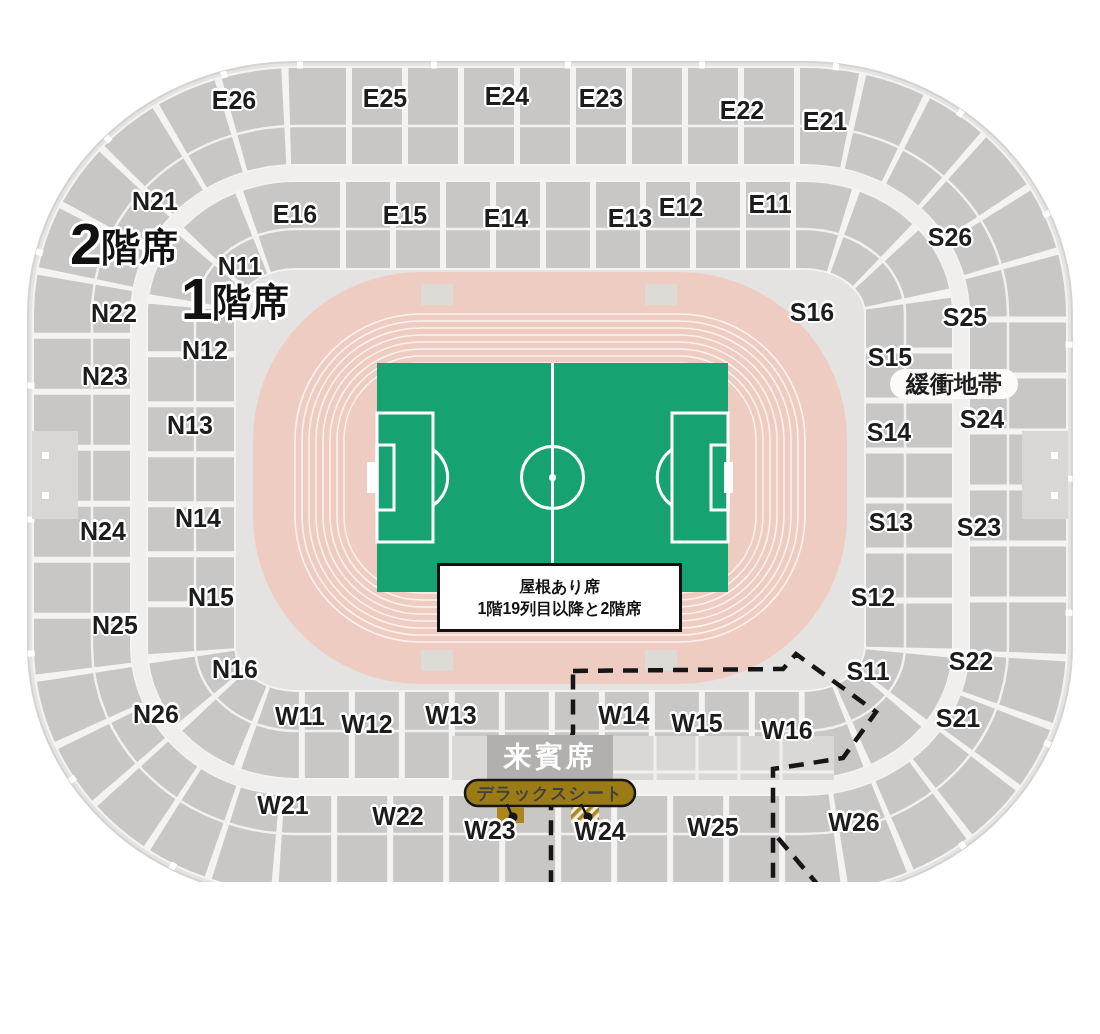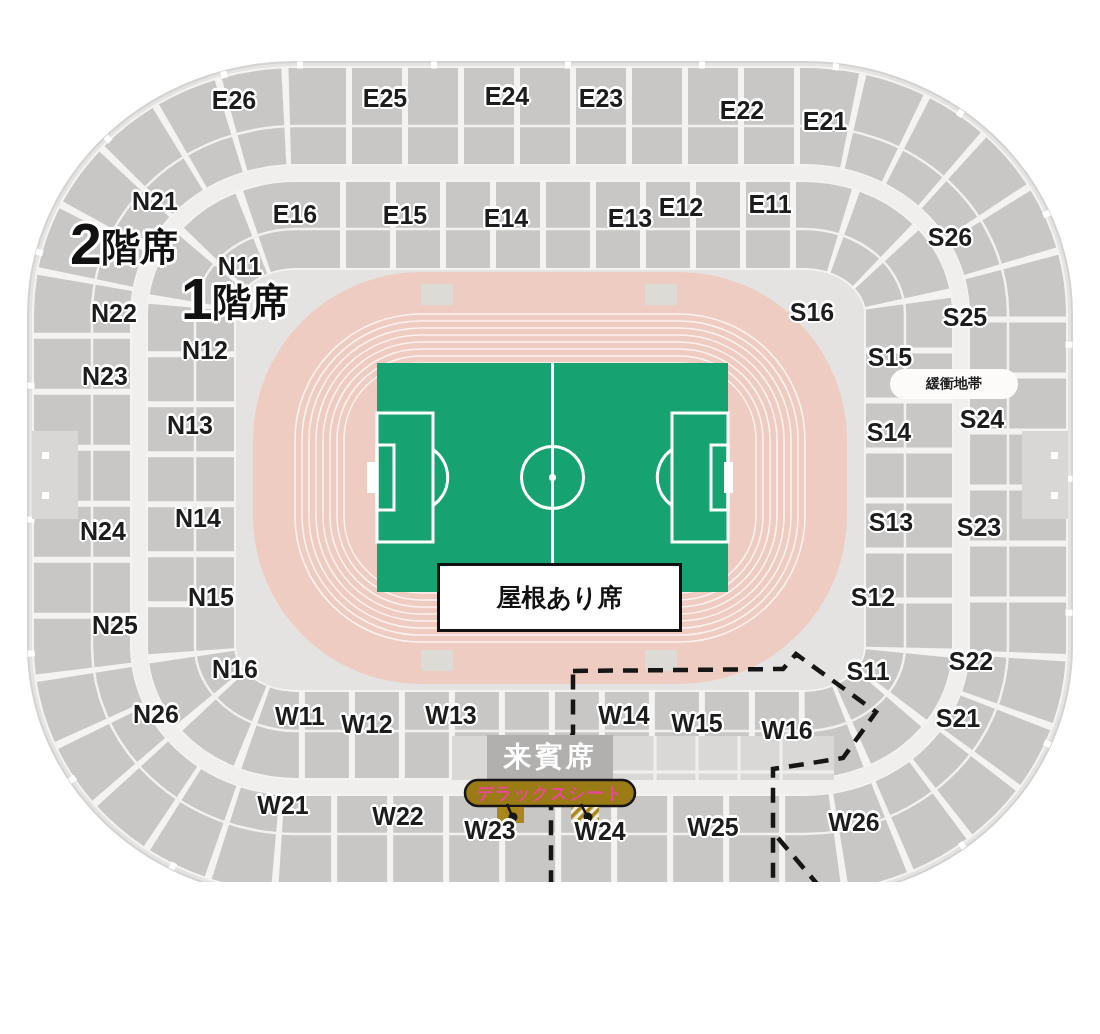--- a/index.html
+++ b/index.html
@@ -16,35 +16,35 @@
   
   .floor-label{
     position:absolute;display:flex;align-items:flex-end;color:#111;font-weight:bold;white-space:nowrap;
     text-shadow:3px 0 0 #fff,-3px 0 0 #fff,0 3px 0 #fff,0 -3px 0 #fff,
                 2.2px 2.2px 0 #fff,-2.2px -2.2px 0 #fff,2.2px -2.2px 0 #fff,-2.2px 2.2px 0 #fff;
   }
   .floor-label .big{font-size:57px;line-height:.82;}
   .floor-label .small{font-size:38px;line-height:1;padding-bottom:2px;}
   .pill-buffer{
     position:absolute;left:890px;top:369px;width:128px;height:30px;border-radius:15px;
-    background:#fcfbfa;color:#1c1c1c;font-size:14px;font-weight:bold;
+    background:#fcfbfa;color:#1c1c1c;font-size:24px;font-weight:bold;
     display:flex;align-items:center;justify-content:center;white-space:nowrap;
   }
   .roof-note{
     position:absolute;left:437px;top:563px;width:245px;height:69px;box-sizing:border-box;
-    background:#fff;border:3px solid #111;color:#111;font-weight:bold;font-size:25px;line-height:1.35;
+    background:#fff;border:3px solid #111;color:#111;font-weight:bold;font-size:16px;line-height:1.35;
     display:flex;flex-direction:column;align-items:center;justify-content:center;white-space:nowrap;
   }
   .vip-label{
     position:absolute;left:550px;top:757px;transform:translate(-50%,-50%);
     color:#fff;font-weight:bold;font-size:28px;letter-spacing:3px;white-space:nowrap;
   }
   .deluxe-label{
     position:absolute;left:550px;top:793px;transform:translate(-50%,-50%);
-    color:#ec4899;font-weight:bold;font-size:17px;letter-spacing:1px;white-space:nowrap;
+    color:#404040;font-weight:bold;font-size:17px;letter-spacing:1px;white-space:nowrap;
   }
   .mix-label{
     position:absolute;left:940px;top:955px;transform:translate(-50%,-50%);
     color:#1a1a1a;font-size:24px;font-weight:500;white-space:nowrap;
   }
 </style>
 </head>
 <body>
 
 <div class="stage">
@@ -201,19 +201,20 @@
   </div>
   <div class="floor-label" style="left:181px;top:276px;">
     <span class="big">1</span>
       <span class="small">階席</span>
   </div>
 
   <div class="pill-buffer">緩衝地帯</div>
 
   <div class="roof-note">
     <div>屋根あり席</div>
+    <div>1階19列目以降と2階席</div>
   </div>
 
   <div class="vip-label">来賓席</div>
   <div class="deluxe-label">デラックスシート</div>
   <div class="mix-label">ミックスエリア</div>
 
 </div>
 
 </body></html>

